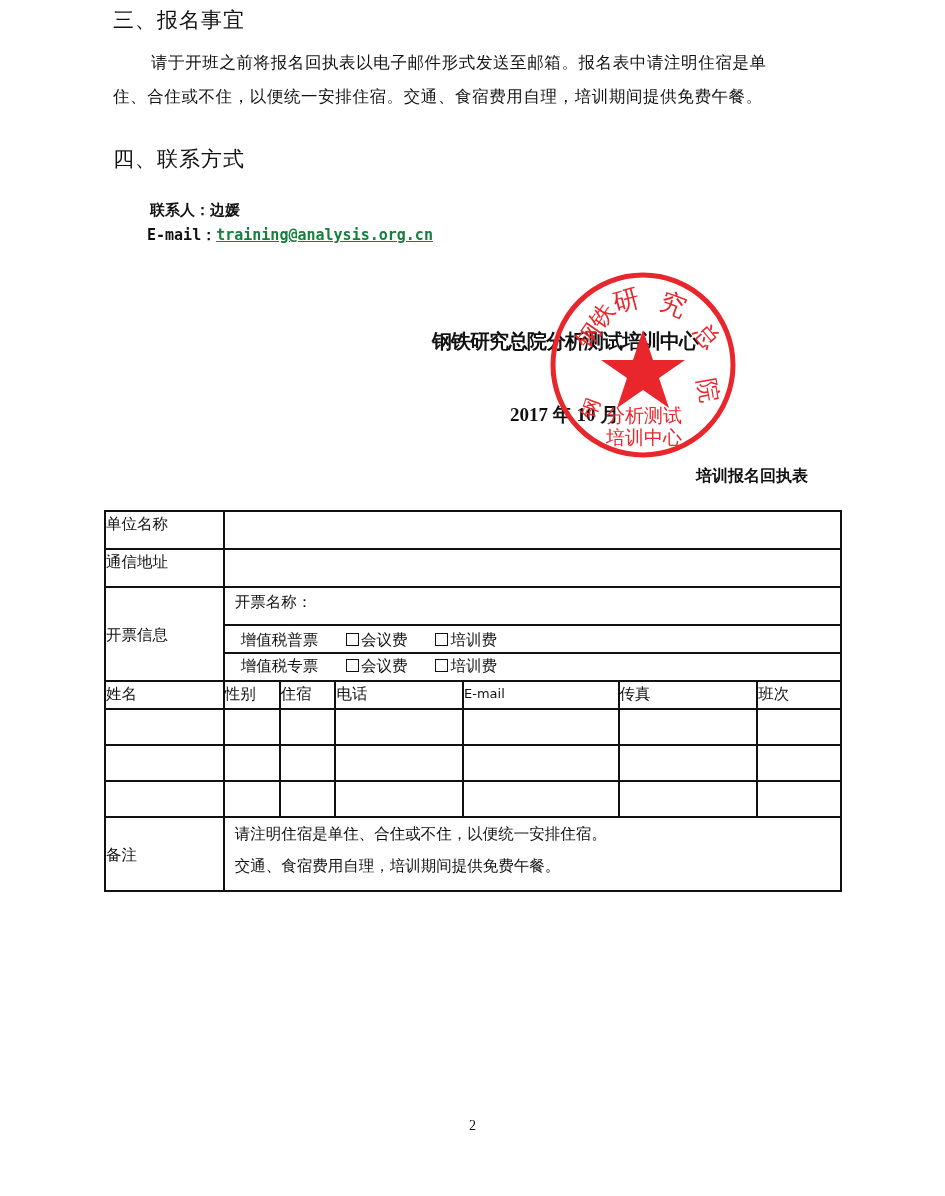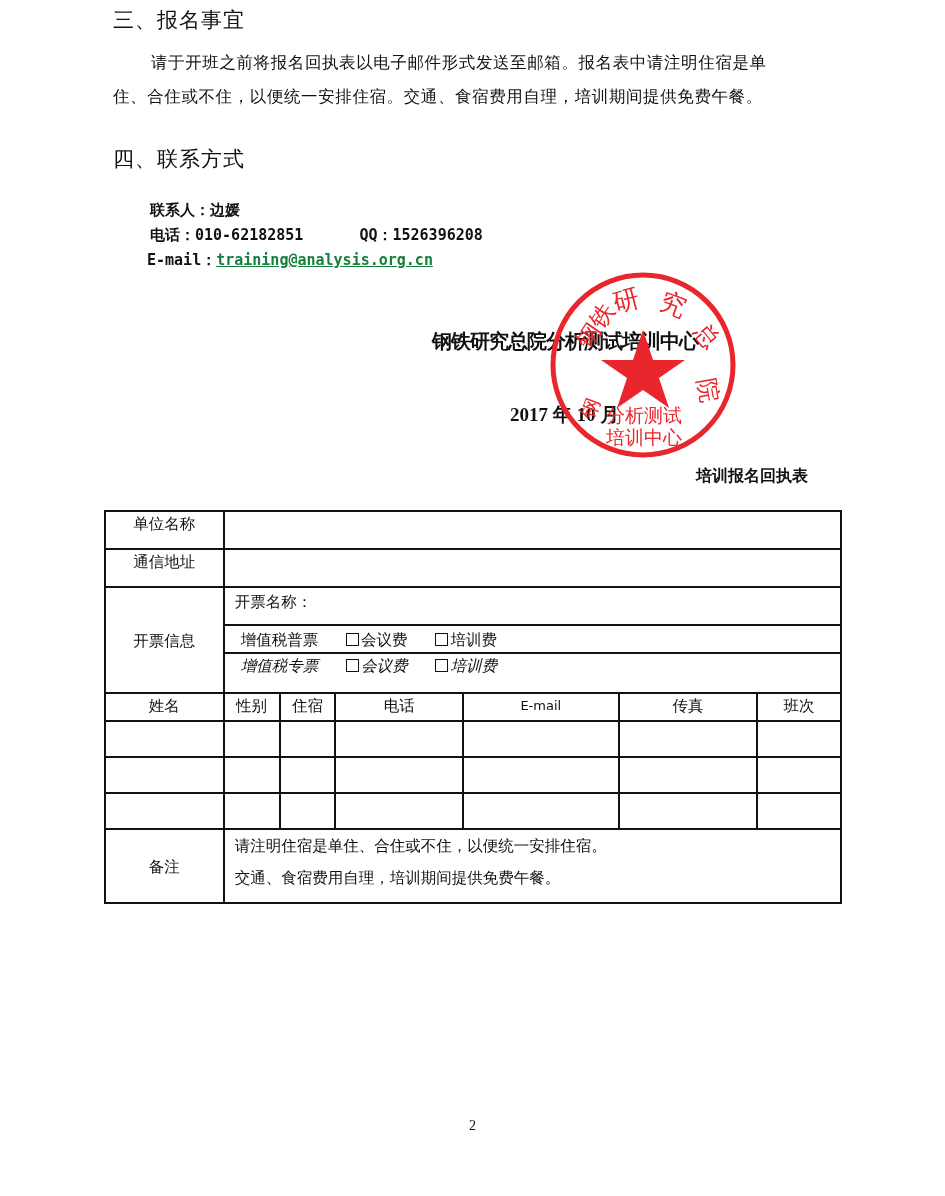--- a/index.html
+++ b/index.html
@@ -10,42 +10,37 @@
   .para { left:113px; width:730px; font-size:16.5px; line-height:34px; letter-spacing:0.6px; }
   .para .indent { display:inline-block; width:38px; }
   .contact { left:150px; font-size:15px; font-weight:bold; font-family:"DejaVu Sans Mono", monospace; line-height:25px; }
   .contact a { color:#15803d; text-decoration:underline; }
   .org { left:432px; top:328px; font-size:20px; font-weight:bold; font-family:"Liberation Serif", serif; letter-spacing:-1px; z-index:2; }
   .date { left:510px; top:402px; font-size:19px; font-weight:bold; font-family:"Liberation Serif", serif; z-index:2; }
   .seal { left:548px; top:270px; width:190px; height:190px; z-index:3; }
   .form-title { left:4px; width:804px; text-align:right; top:466px; font-size:16px; font-weight:bold; }
   table.form { position:absolute; left:104px; top:510px; width:738px; border-collapse:collapse; font-size:15.5px; }
   table.form td { border:2px solid #111; padding:0; vertical-align:top; }
-  .lbl { text-align:center; padding-top:2px !important; }
+  .lbl { text-align:left; padding-top:2px !important; }
   .cell-text { padding-left:10px !important; }
   .chk { display:inline-block; width:11px; height:11px; border:1px solid #111; margin-right:2px; vertical-align:-1px; }
   .page-num { left:0; width:945px; text-align:center; top:1118px; font-size:14px; font-family:"Liberation Serif", serif; }
 </style>
 </head>
 <body>
 
 <div class="abs h2" style="top:6px;">三、报名事宜</div>
 <div class="abs para" style="top:46px;">
   <div><span class="indent"></span><span>请于开班之前将报名回执表以电子邮件形式发送至邮箱。报名表中请注明住宿是单</span></div>
   <div>住、合住或不住，以便统一安排住宿。交通、食宿费用自理，培训期间提供免费午餐。</div>
 </div>
 
 <div class="abs h2" style="top:145px;">四、联系方式</div>
 <div class="abs contact" style="top:198px;">
   <div>联系人：边媛</div>
-  <div>
-    <span>电话：010-62182851</span>
-    <span style="display:inline-block;width:38px;"></span>
-    <span>QQ：1526396208</span>
-  </div>
   <div style="margin-left:-3px;">
     <span>E-mail：</span><a>training@analysis.org.cn</a>
   </div>
 </div>
 
 <div class="abs org">钢铁研究总院分析测试培训中心</div>
 <div class="abs date">2017 年 10 月</div>
 <svg class="abs seal" viewBox="0 0 190 190">
   <circle cx="95" cy="95" r="90" fill="none" stroke="#e8262b" stroke-width="5"></circle>
   <polygon fill="#e8262b" points="95,60 105,90 137,90 111,108 121,138 95,120 69,138 79,108 53,90 85,90"></polygon>
@@ -86,21 +81,21 @@
   </tr>
   <tr style="height:28px;">
     <td colspan="6" style="padding-left:16px;padding-top:4px;">
       <span>增值税普票</span>
       <span style="display:inline-block;width:18px;"></span>
       <span><span class="chk"></span><span>会议费</span></span>
       <span style="display:inline-block;width:18px;"></span>
       <span><span class="chk"></span><span>培训费</span></span>
     </td>
   </tr>
-  <tr style="height:40px;font-style:italic;">
+  <tr style="height:28px;">
     <td colspan="6" style="padding-left:16px;padding-top:2px;">
       <span>增值税专票</span>
       <span style="display:inline-block;width:18px;"></span>
       <span><span class="chk"></span><span>会议费</span></span>
       <span style="display:inline-block;width:18px;"></span>
       <span><span class="chk"></span><span>培训费</span></span>
     </td>
   </tr>
   <tr style="height:28px;">
     <td class="lbl">姓名</td>

